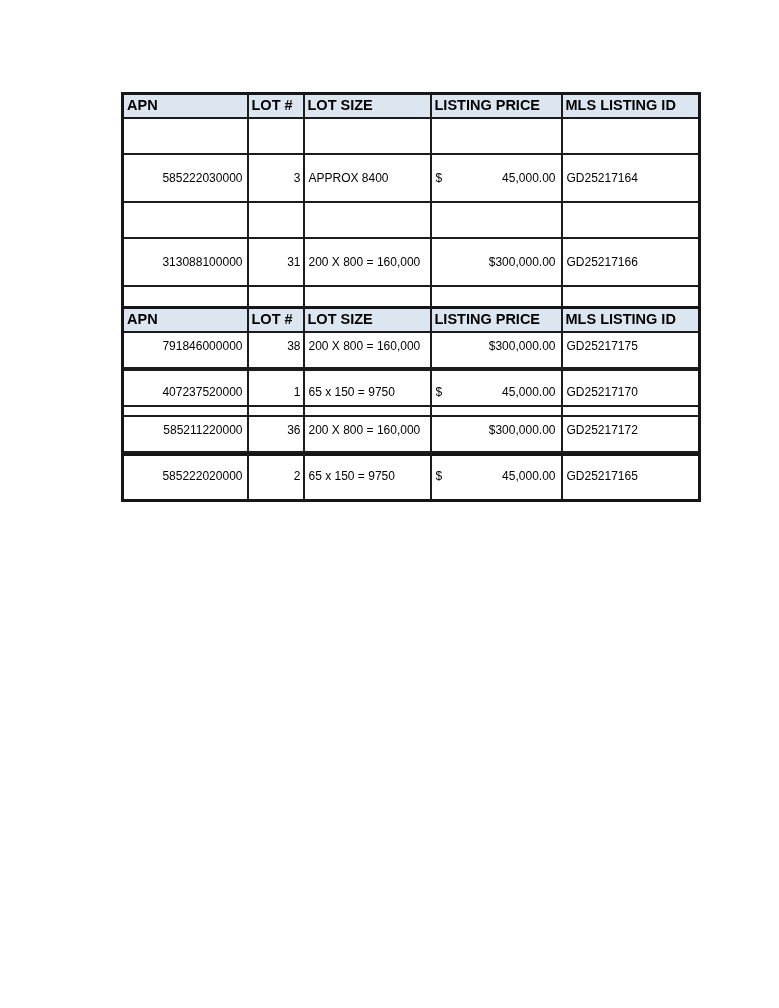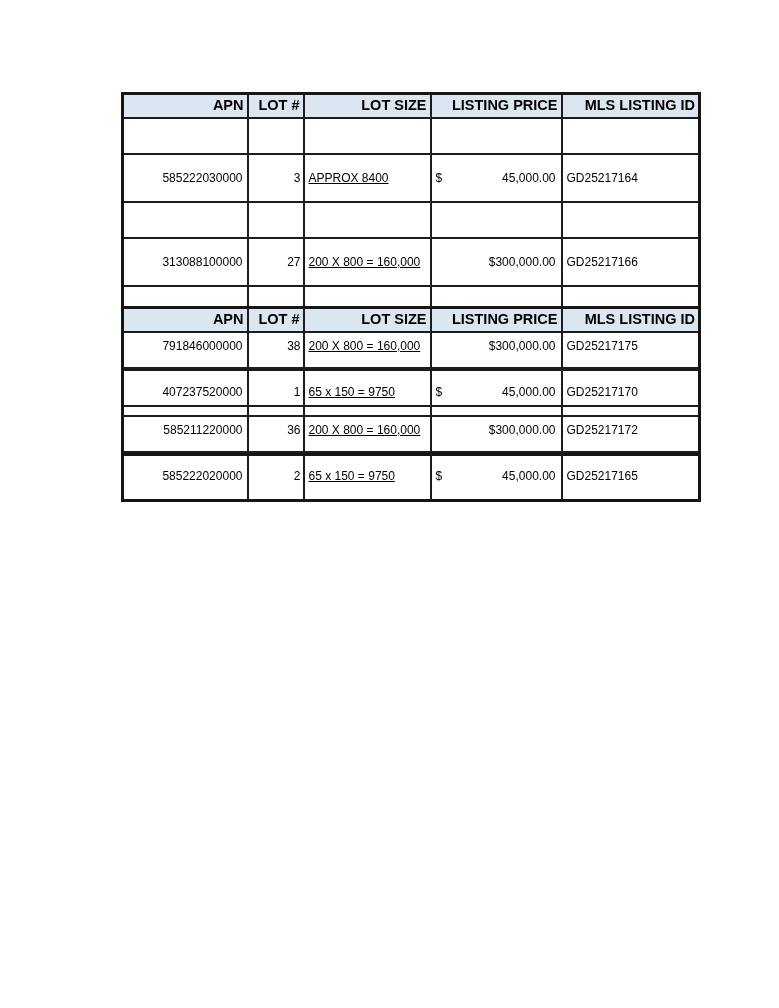--- a/index.html
+++ b/index.html
@@ -29,30 +29,30 @@
     white-space: nowrap;
     overflow: hidden;
     font-size: 12px;
     line-height: 1;
     vertical-align: middle;
   }
   .listing th {
     background: #dce6f1;
     font-weight: 700;
     font-size: 14.5px;
-    text-align: right;
+    text-align: left;
     height: 24px;
     padding: 2px 3px 3px 3px;
     letter-spacing: 0px;
   }
   .listing tr.empty td { height: 17px; }
   .listing tr.data  td { height: 36px; }
   td.c-apn   { text-align: right; padding: 0 4px; }
   td.c-lot   { text-align: right; padding: 0 2px; }
-  td.c-size  { text-align: left;  padding: 17px 4px; text-decoration: underline; }
+  td.c-size  { text-align: left;  padding: 17px 4px; }
   td.c-mls   { text-align: left;  padding: 1px 4px; }
   td.c-price { padding: 0 5px 0 4px; }
   td.c-price .acct {
     display: flex;
     justify-content: space-between;
     align-items: center;
     width: 100%;
   }
   td.c-price .acct .amt { margin-left: auto; }
   col.w-apn   { width: 125px; }
@@ -113,21 +113,21 @@
       <td class="c-price">
             <div class="acct">
               <span></span>
               <span class="amt"></span>
             </div>
           </td>
       <td class="c-mls"></td>
     </tr>
     <tr class="data">
       <td class="c-apn">313088100000</td>
-      <td class="c-lot">27</td>
+      <td class="c-lot">31</td>
       <td class="c-size">200 X 800 = 160,000</td>
       <td class="c-price">
             <div class="acct">
               <span></span>
               <span class="amt">$300,000.00</span>
             </div>
           </td>
       <td class="c-mls">GD25217166</td>
     </tr>
     <tr class="empty">

